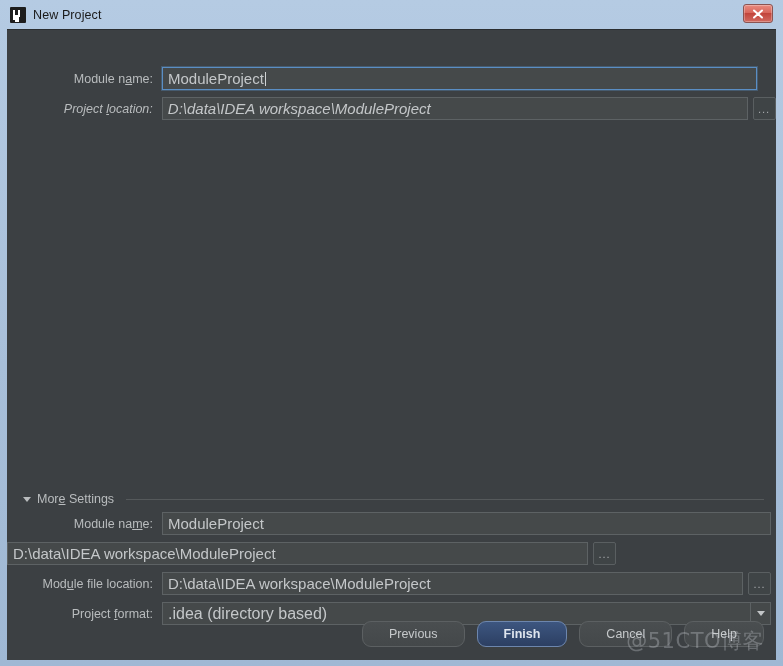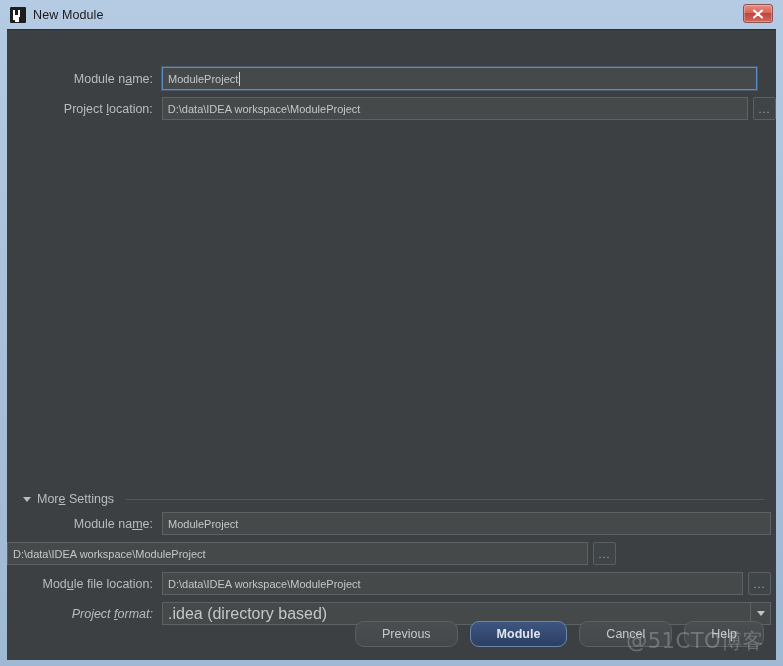--- a/index.html
+++ b/index.html
@@ -97,21 +97,21 @@
     white-space: nowrap;
     padding-right: 9px;
   }
   .field-label u { text-decoration: underline; }
 
   .textfield {
     height: 23px;
     background: #45494a;
     border: 1px solid #5d6264;
     color: #c4c7c9;
-    font-size: 11px;
+    font-size: 15px;
     font-family: "Liberation Sans", sans-serif;
     padding: 0 5px;
     display: flex;
     align-items: center;
     white-space: nowrap;
     overflow: hidden;
   }
   .textfield.focused {
     border: 1px solid #5a8ec4;
     box-shadow: 0 0 0 1px rgba(90,142,196,0.35);
@@ -247,39 +247,39 @@
     pointer-events: none;
   }
 </style>
 </head>
 <body>
 
 <div id="window">
 
   <div id="titlebar">
     <div id="ij-icon"></div>
-    <div id="title-text">New Module</div>
+    <div id="title-text">New Project</div>
     <div id="close-button">
       <svg width="12" height="10" viewBox="0 0 12 10" aria-hidden="true">
         <path d="M2 1.5 L5.9 5 L2 8.5 M10 1.5 L6.1 5 L10 8.5" stroke="#ffffff" stroke-width="2" fill="none" stroke-linecap="round"></path>
       </svg>
     </div>
   </div>
 
   <div id="body">
 
     <div class="row" style="left:0; top:37px; width:100%;">
       <div class="field-label" style="width:155px;"><span>Module n</span><u>a</u><span>me:</span></div>
       <div class="textfield focused" style="width:595px;">
           <span>ModuleProject</span>
           <span class="caret"></span>
         </div>
     </div>
 
-    <div class="row" style="left:0; top:67px; width:100%;">
+    <div class="row" style="left:0; top:67px; width:100%;font-style:italic;">
       <div class="field-label" style="width:155px;"><span>Project </span><u>l</u><span>ocation:</span></div>
       <div class="textfield" style="width:587px;">
           <span>D:\data\IDEA workspace\ModuleProject</span>
         </div>
       <div class="browse-btn">...</div>
     </div>
 
     <div id="more-settings-row">
       <div id="ms-triangle"></div>
       <div id="ms-label"><span>Mor</span><u>e</u><span> Settings</span></div>
@@ -302,32 +302,32 @@
 
     <div class="row" style="left:0; top:542px; width:100%;">
       <div class="field-label" style="width:155px;"><span>Mod</span><u>u</u><span>le file location:</span></div>
       <div class="textfield" style="width:581px;">
           <span>D:\data\IDEA workspace\ModuleProject</span>
         </div>
       <div class="browse-btn">...</div>
     </div>
 
     <div class="row" style="left:0; top:572px; width:100%;">
-      <div class="field-label" style="width:155px;font-style:italic;"><span>Project </span><u>f</u><span>ormat:</span></div>
+      <div class="field-label" style="width:155px;"><span>Project </span><u>f</u><span>ormat:</span></div>
       <div class="combo" style="width:609px;">
         <div class="combo-value">.idea (directory based)</div>
         <div class="combo-arrow">
             <i></i>
           </div>
       </div>
     </div>
 
     <div id="button-bar">
       <div class="btn">Previous</div>
-      <div class="btn primary">Module</div>
+      <div class="btn primary">Finish</div>
       <div class="btn">Cancel</div>
       <div class="btn">Help</div>
     </div>
 
     <div id="watermark">@51CTO博客</div>
 
   </div>
 </div>
 
 </body></html>

